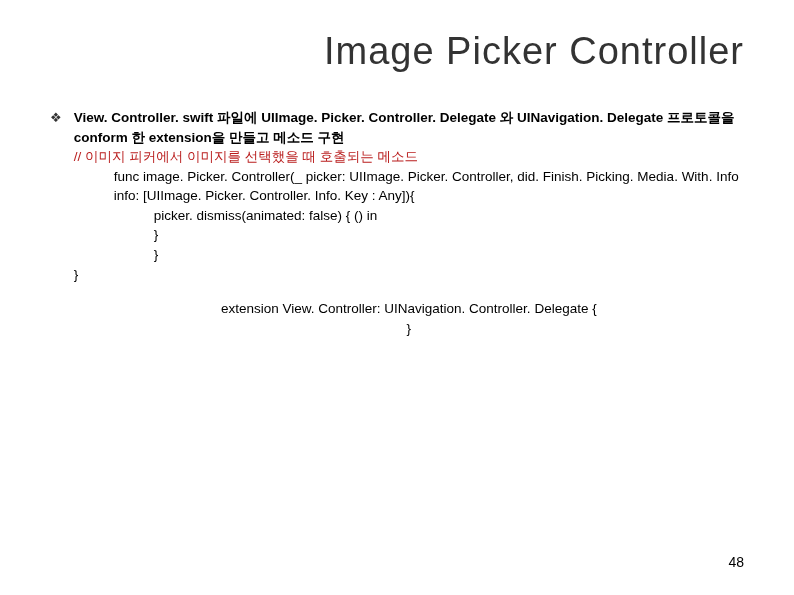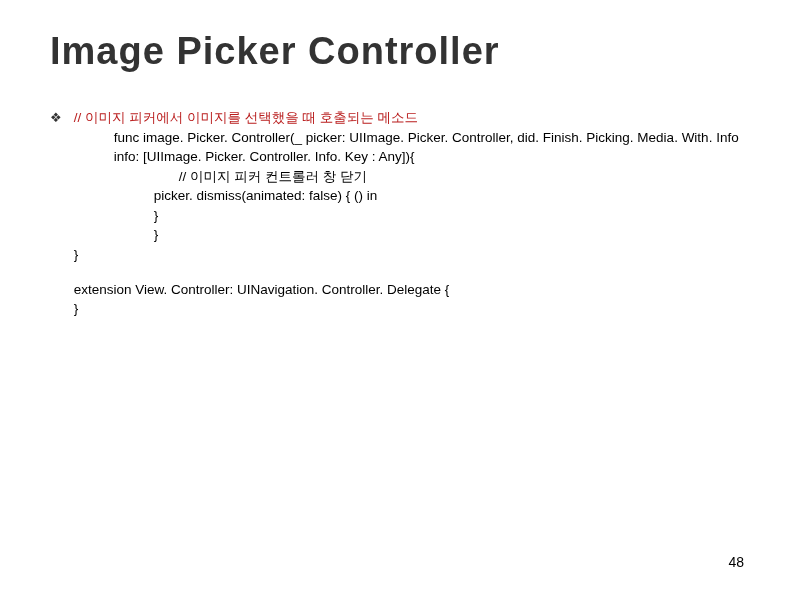--- a/index.html
+++ b/index.html
@@ -16,22 +16,22 @@
       overflow: hidden;
     }
     .slide {
       width: 100%;
       height: 100%;
       padding: 30px 50px 20px 50px;
       position: relative;
     }
     .title {
       font-size: 38px;
-      font-weight: 700;
-      text-align: left;
+      font-weight: 400;
+      text-align: right;
       color: #333333;
       margin-bottom: 35px;
       letter-spacing: 1px;
     }
     .content {
       display: flex;
       align-items: flex-start;
       gap: 12px;
     }
     .bullet-icon {
@@ -68,42 +68,43 @@
       padding-left: 80px;
     }
     .close-brace-2 {
       padding-left: 80px;
     }
     .close-brace-3 {
       padding-left: 0px;
     }
     .extension-block {
       margin-top: 15px;
+      text-align: center;
     }
     .page-number {
       position: absolute;
       bottom: 25px;
       right: 50px;
       font-size: 14px;
       color: #000000;
       margin-left: 45px;
     }
   </style>
 </head>
 <body>
 
 <div class="slide">
   <h1 class="title">Image Picker Controller</h1>
 
   <div class="content">
     <span class="bullet-icon">❖</span>
     <div class="body-text">
+      <div class="bold-heading">View. Controller. swift 파일에 UIImage. Picker. Controller. Delegate 와 UINavigation. Delegate 프로토콜을 conform 한 extension을 만들고 메소드 구현</div>
       <div class="comment"> // 이미지 피커에서 이미지를 선택했을 때 호출되는 메소드</div>
       <div class="code-indent-1">func image. Picker. Controller(_ picker: UIImage. Picker. Controller, did. Finish. Picking. Media. With. Info info: [UIImage. Picker. Controller. Info. Key : Any]){</div>
-      <div class="code-indent-3">// 이미지 피커 컨트롤러 창 닫기</div>
       <div class="code-indent-4">picker. dismiss(animated: false) { () in</div>
       <div class="close-brace-1">}</div>
       <div class="close-brace-2">}</div>
       <div class="close-brace-3">}</div>
 
       <div class="extension-block">
         <div>extension View. Controller: UINavigation. Controller. Delegate {</div>
         <div>}</div>
       </div>
     </div>

